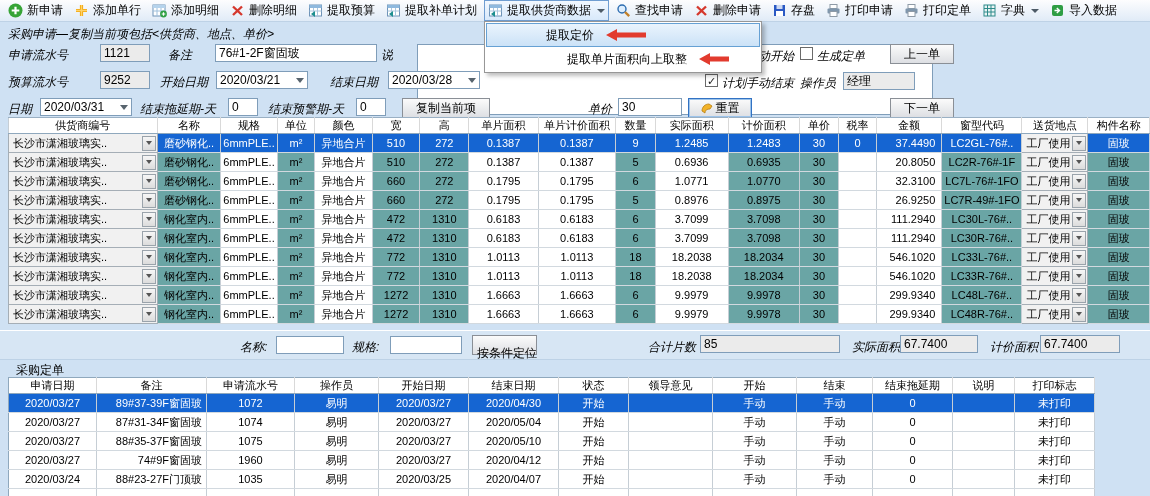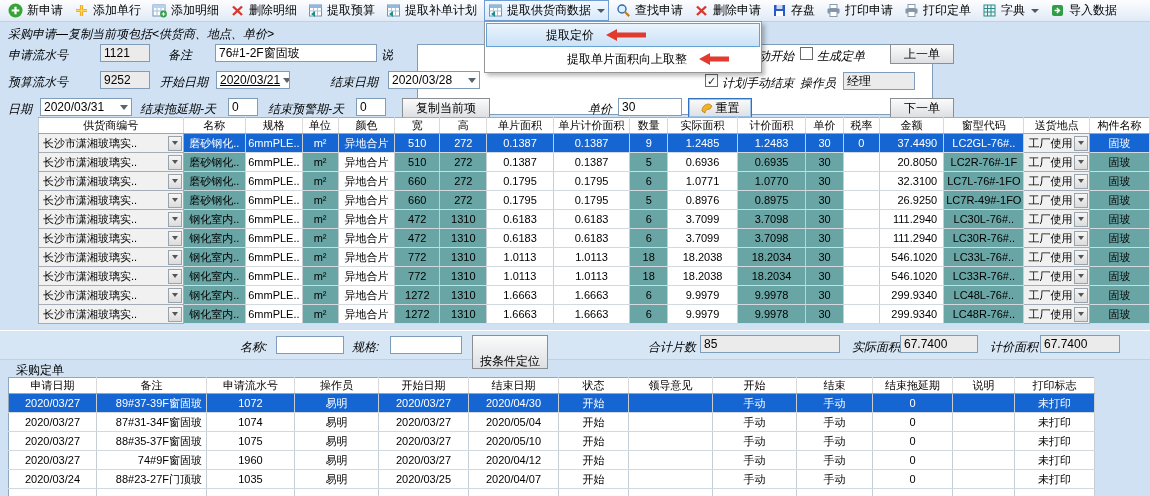--- a/index.html
+++ b/index.html
@@ -49,21 +49,21 @@
   td.txt-r{text-align:right;padding-right:4px;}
   tr.selected td{background:#1565d2;color:#fff;}
   td.cell-combo{background:#f1f1f1;border:1px solid #a5aeb6;text-align:left;padding:0;}
   tr.selected td.cell-combo{background:#f1f1f1;color:#000;}
   .cc-in{display:flex;align-items:center;height:100%;}
   .cc-in .ct{flex:1;padding-left:4px;overflow:hidden;white-space:nowrap;}
   .ddbtn{width:14px;height:15px;margin-right:1px;background:linear-gradient(#f6f6f6,#dcdcdc);border:1px solid #9aa3ab;
          display:flex;align-items:center;justify-content:center;flex:0 0 auto;}
   .ddbtn .tri{width:0;height:0;border-left:3px solid transparent;border-right:3px solid transparent;border-top:4px solid #555;}
 
-  .main-table{position:absolute;left:8px;top:117px;border-top:1px solid #9ab0c4;border-left:1px solid #c6ced5;margin-left:30px;}
+  .main-table{position:absolute;left:8px;top:117px;border-top:1px solid #9ab0c4;border-left:1px solid #c6ced5;}
   .orders-table{position:absolute;left:8px;top:377px;border:1px solid #8fa8bd;}
 
   
   .filter-bar{position:absolute;left:0;top:330px;width:1150px;height:30px;background:#d7e6f4;
               border-top:1px solid #fff;border-bottom:1px solid #bdd2e6;}
   .section-title{position:absolute;left:16px;top:362px;}
 </style>
 </head>
 <body>
 
@@ -205,21 +205,21 @@
     <div class="lbl" style="left:8px;top:25px;">申请流水号</div>
     <div class="field ro" style="left:100px;top:22px;width:50px;">1121</div>
     <div class="lbl" style="left:168px;top:25px;">备注</div>
     <div class="field" style="left:215px;top:22px;width:162px;">76#1-2F窗固玻</div>
     <div class="lbl clip" style="left:381px;top:25px;width:13px;">说明</div>
     <div class="textarea" style="left:417px;top:22px;width:516px;height:71px;"></div>
 
     <div class="lbl" style="left:8px;top:52px;">预算流水号</div>
     <div class="field ro" style="left:100px;top:49px;width:50px;">9252</div>
     <div class="lbl" style="left:160px;top:52px;">开始日期</div>
-    <div class="field combo" style="left:216px;top:49px;width:74px;text-decoration:underline;">
+    <div class="field combo" style="left:216px;top:49px;width:92px;">
         <span>2020/03/21</span>
         <span class="tri"></span>
       </div>
     <div class="lbl" style="left:330px;top:52px;">结束日期</div>
     <div class="field combo" style="left:388px;top:49px;width:92px;">
         <span>2020/03/28</span>
         <span class="tri"></span>
       </div>
 
     <div class="lbl" style="left:8px;top:79px;">日期</div>
@@ -650,21 +650,21 @@
           <td class="teal">固玻</td>
         </tr>
       </tbody>
   </table>
 
   <div class="filter-bar">
     <div class="lbl" style="left:240px;top:8px;">名称:</div>
     <div class="field" style="left:276px;top:5px;width:68px;"></div>
     <div class="lbl" style="left:352px;top:8px;">规格:</div>
     <div class="field" style="left:390px;top:5px;width:72px;"></div>
-    <div class="btn" style="left:472px;top:4px;width:76px;padding:16px 4px;">按条件定位</div>
+    <div class="btn" style="left:472px;top:4px;width:65px;padding:8px 4px;">按条件定位</div>
     <div class="lbl" style="left:648px;top:8px;">合计片数</div>
     <div class="field ro" style="left:700px;top:4px;width:140px;">85</div>
     <div class="lbl" style="left:852px;top:8px;">实际面积</div>
     <div class="field ro" style="left:900px;top:4px;width:78px;">67.7400</div>
     <div class="lbl" style="left:990px;top:8px;">计价面积</div>
     <div class="field ro" style="left:1040px;top:4px;width:80px;">67.7400</div>
   </div>
 
   <div class="section-title">采购定单</div>
 

